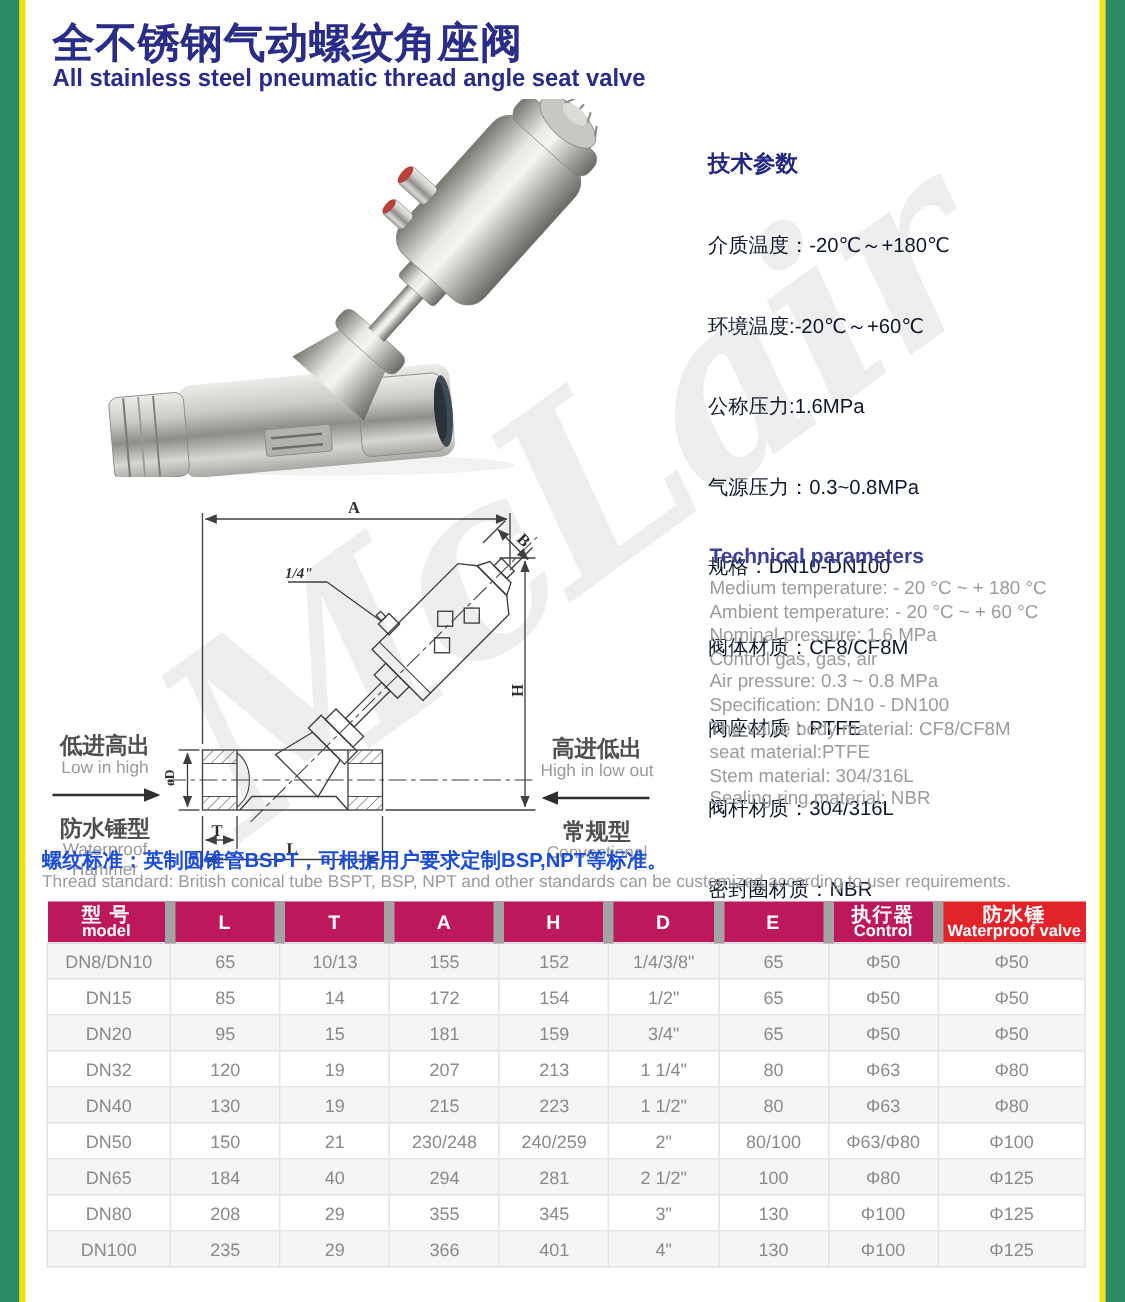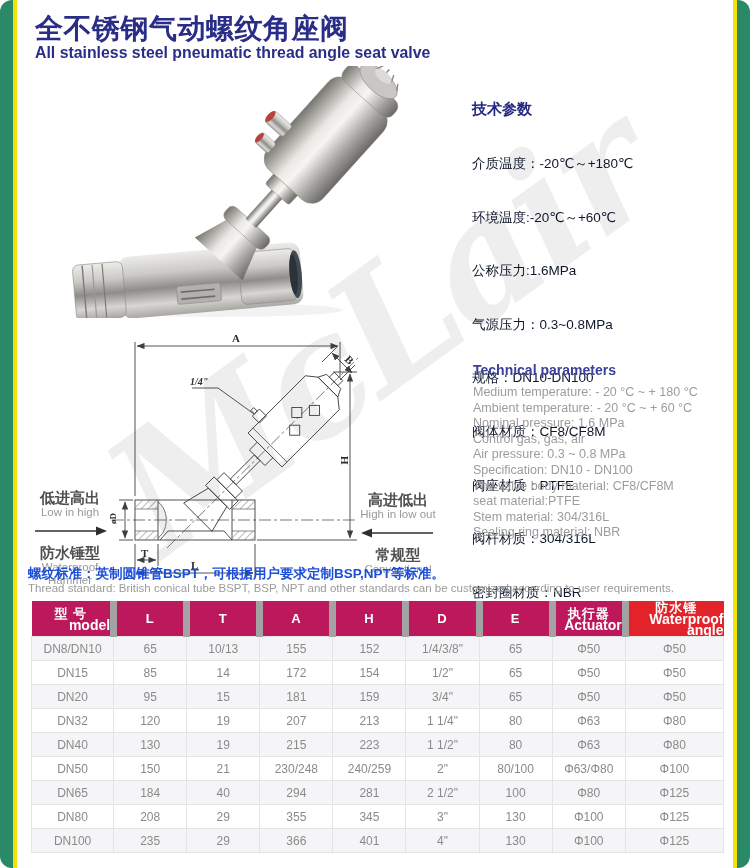--- a/index.html
+++ b/index.html
@@ -1,17 +1,17 @@
 <!DOCTYPE html>
 <html><head>
 <meta charset="utf-8">
 <style>
   html,body{margin:0;padding:0;background:#ffffff;}
   .page{position:relative;width:750px;height:868px;background:#fff;overflow:hidden;
-        font-family:"Liberation Sans","DejaVu Sans",sans-serif;border-radius:12px;}
+        font-family:"Liberation Sans","DejaVu Sans",sans-serif;}
   
   .bar{position:absolute;top:0;height:868px;}
   .bar.green-l{left:0;width:13px;background:#2a8a66;}
   .bar.yellow-l{left:13px;width:4px;background:#f2e20a;}
   .bar.yellow-r{right:13px;width:4px;background:#f2e20a;}
   .bar.green-r{right:0;width:13px;background:#2a8a66;}
 
   
   .title{position:absolute;left:35px;top:10px;font-size:28px;font-weight:bold;
          color:#2a2d87;letter-spacing:0.5px;z-index:3;}
@@ -51,21 +51,21 @@
 
   
   .spec{position:absolute;left:31px;top:601px;z-index:3;}
   table{border-collapse:collapse;table-layout:fixed;width:693px;}
   col.c0{width:82px;} col.cm{width:73px;} col.c8{width:98px;}
   th{background:#be185d;color:#fff;height:27px;padding:0;vertical-align:middle;
      border-right:7px solid #a3a3a3;font-weight:bold;}
   th:last-child{border-right:none;}
   th.accent{background:#e2232a;}
   .th-cn{font-size:13px;line-height:13px;letter-spacing:1px;}
-  .th-en{font-size:14px;line-height:11px;letter-spacing:0;text-align:right;}
+  .th-en{font-size:11px;line-height:11px;letter-spacing:0;}
   td{height:23px;padding:0;text-align:center;font-size:12px;color:#8a8a8a;
      border:1px solid #e4e4e7;background:#fff;}
   tbody tr:nth-child(odd) td{background:#f5f5f7;}
 
   svg text{font-family:"Liberation Serif","DejaVu Serif",serif;}
 </style>
 </head>
 <body>
 
 <div class="page">
@@ -302,25 +302,25 @@
               <div class="th-cn">H</div>
             </th>
             <th>
               <div class="th-cn">D</div>
             </th>
             <th>
               <div class="th-cn">E</div>
             </th>
             <th>
               <div class="th-cn">执行器</div>
-              <div class="th-en">Actuator</div>
+              <div class="th-en">Control</div>
             </th>
             <th class="accent">
               <div class="th-cn">防水锤</div>
-              <div class="th-en">Waterproof angle</div>
+              <div class="th-en">Waterproof valve</div>
             </th>
           </tr>
       </thead>
       <tbody>
           <tr>
             <td>DN8/DN10</td>
             <td>65</td>
             <td>10/13</td>
             <td>155</td>
             <td>152</td>

